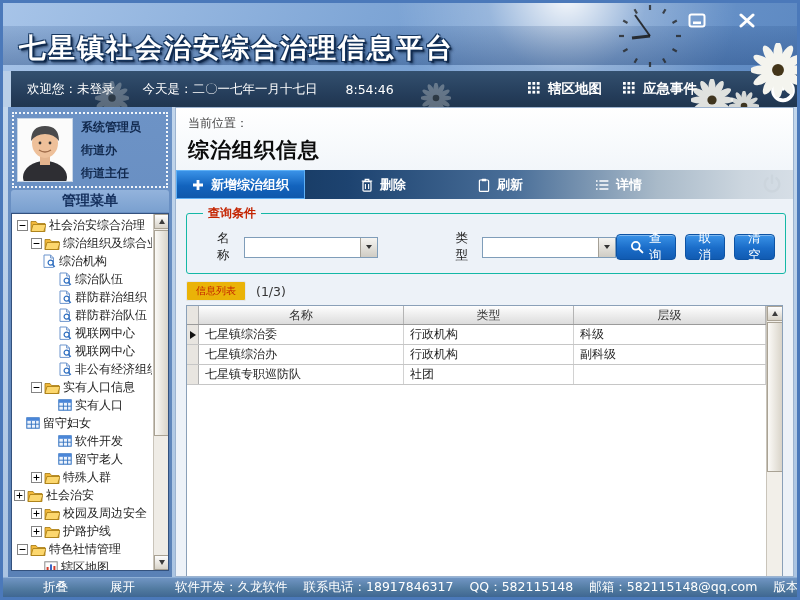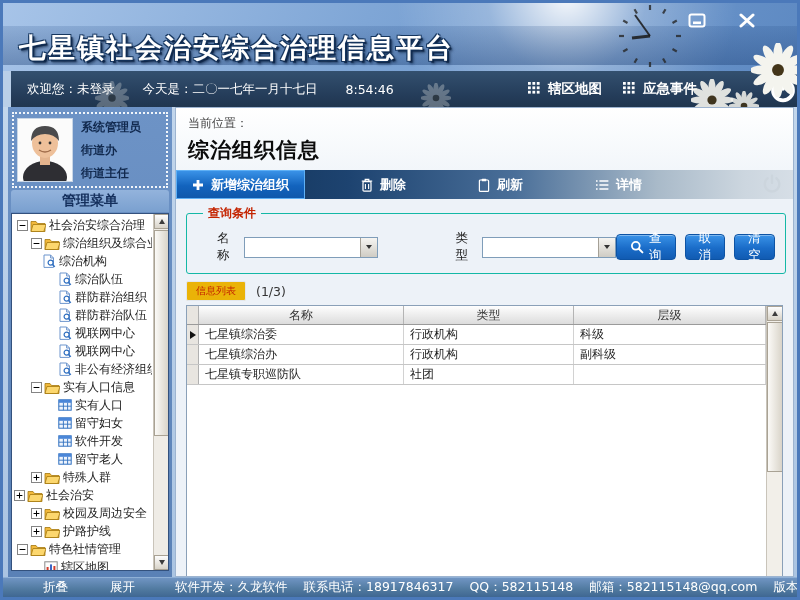--- a/index.html
+++ b/index.html
@@ -407,21 +407,21 @@
               <span style="width: 13px; flex: 0 0 auto;"></span>
               <span class="tree-ico">
                 <svg width="14" height="12" viewBox="0 0 14 12">
                   <rect x=".8" y=".8" width="12.4" height="10.4" fill="#eef4fd" stroke="#2f6fc0" stroke-width="1"></rect>
                   <rect x=".8" y=".8" width="12.4" height="3" fill="#4a86d8"></rect>
                   <path d="M.8 7.2h12.4M5.4 3.8v7.4M9.6 3.8v7.4" stroke="#2f6fc0" stroke-width=".9"></path>
                 </svg>
               </span>
               <span class="lbl">实有人口</span>
             </div>
-            <div class="tree-item" style="padding-left: 32px;">
+            <div class="tree-item" style="">
               <span style="width: 13px; flex: 0 0 auto;"></span>
               <span class="tree-ico">
                 <svg width="14" height="12" viewBox="0 0 14 12">
                   <rect x=".8" y=".8" width="12.4" height="10.4" fill="#eef4fd" stroke="#2f6fc0" stroke-width="1"></rect>
                   <rect x=".8" y=".8" width="12.4" height="3" fill="#4a86d8"></rect>
                   <path d="M.8 7.2h12.4M5.4 3.8v7.4M9.6 3.8v7.4" stroke="#2f6fc0" stroke-width=".9"></path>
                 </svg>
               </span>
               <span class="lbl">留守妇女</span>
             </div>

